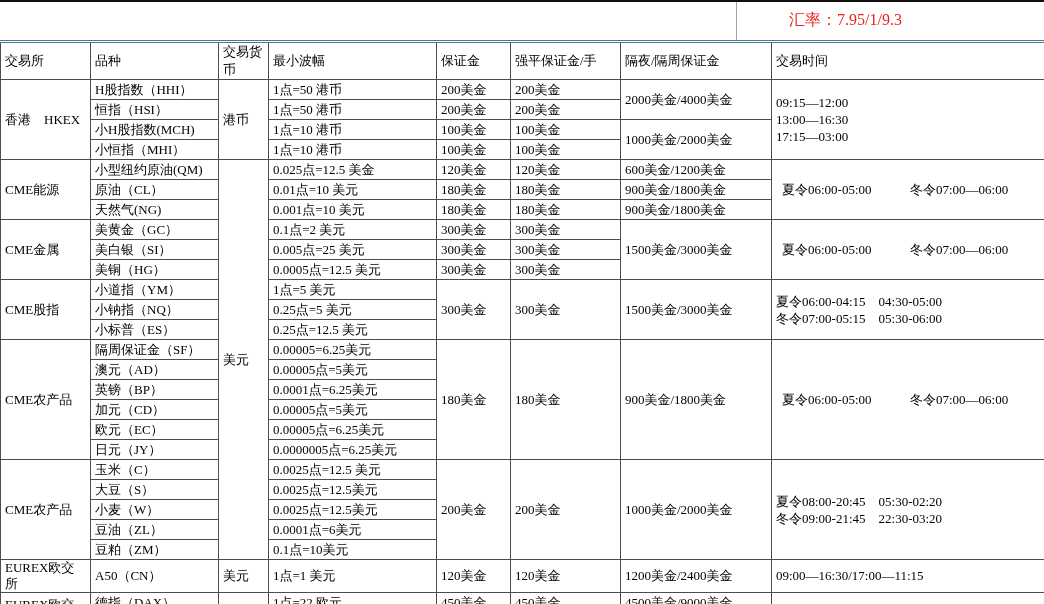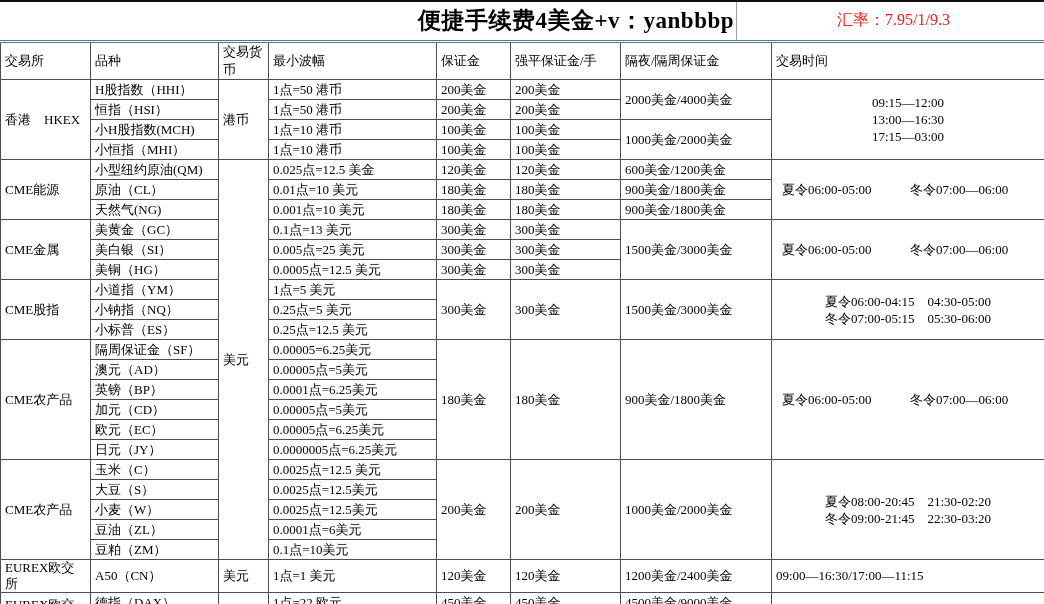--- a/index.html
+++ b/index.html
@@ -19,21 +19,21 @@
   }
   .page-title{
     text-align:center;
     padding-left:108px;
     font-size:23px;font-weight:bold;
     line-height:38px;
     letter-spacing:0.5px;
     white-space:nowrap;
   }
   .exchange-rate{
-    position:absolute;left:837px;top:8px;
+    position:absolute;left:789px;top:8px;
     font-size:16px;color:#e8241c;
     white-space:nowrap;
   }
   .title-divider{
     position:absolute;left:736px;top:0;width:1px;height:38px;
     background:#9aa4ab;
   }
 
   
   table.fees{
@@ -45,30 +45,29 @@
     padding:0 4px;
     font-size:13px;
     text-align:left;
     vertical-align:middle;
     overflow:hidden;
     white-space:pre-wrap;
     box-sizing:border-box;
   }
   table.fees th{height:21px;font-weight:normal;border-top:none;}
   table.fees td{height:20px;line-height:16px;}
-  td .cell-line{line-height:17px;text-align:center;}
+  td .cell-line{line-height:17px;}
   .sw-left{display:inline-block;min-width:128px;margin-left:6px;}
 </style>
 </head>
 <body>
 
 <div class="page">
 
   <div class="titlebar">
-    <div class="page-title">便捷手续费4美金+v：yanbbbp</div>
     <div class="exchange-rate">汇率：7.95/1/9.3</div>
     <div class="title-divider"></div>
   </div>
 
   <table class="fees" id="feeTable">
     <colgroup>
       <col style="width:90px">
         <col style="width:128px">
         <col style="width:50px">
         <col style="width:168px">
@@ -139,21 +138,21 @@
         <tr>
           <td>天然气(NG)</td>
           <td>0.001点=10 美元</td>
           <td>180美金</td>
           <td>180美金</td>
           <td>900美金/1800美金</td>
         </tr>
         <tr>
           <td rowspan="3">CME金属</td>
           <td>美黄金（GC）</td>
-          <td>0.1点=13 美元</td>
+          <td>0.1点=2 美元</td>
           <td>300美金</td>
           <td>300美金</td>
           <td rowspan="3">1500美金/3000美金</td>
           <td rowspan="3"><span class="sw-left">夏令06:00-05:00</span><span>冬令07:00—06:00</span></td>
         </tr>
         <tr>
           <td>美白银（SI）</td>
           <td>0.005点=25 美元</td>
           <td>300美金</td>
           <td>300美金</td>
@@ -210,21 +209,21 @@
           <td>日元（JY）</td>
           <td>0.0000005点=6.25美元</td>
         </tr>
         <tr>
           <td rowspan="5">CME农产品</td>
           <td>玉米（C）</td>
           <td>0.0025点=12.5 美元</td>
           <td rowspan="5">200美金</td>
           <td rowspan="5">200美金</td>
           <td rowspan="5">1000美金/2000美金</td>
-          <td rowspan="5"><div class="cell-line">夏令08:00-20:45    21:30-02:20</div><div class="cell-line">冬令09:00-21:45    22:30-03:20</div></td>
+          <td rowspan="5"><div class="cell-line">夏令08:00-20:45    05:30-02:20</div><div class="cell-line">冬令09:00-21:45    22:30-03:20</div></td>
         </tr>
         <tr>
           <td>大豆（S）</td>
           <td>0.0025点=12.5美元</td>
         </tr>
         <tr>
           <td>小麦（W）</td>
           <td>0.0025点=12.5美元</td>
         </tr>
         <tr>

